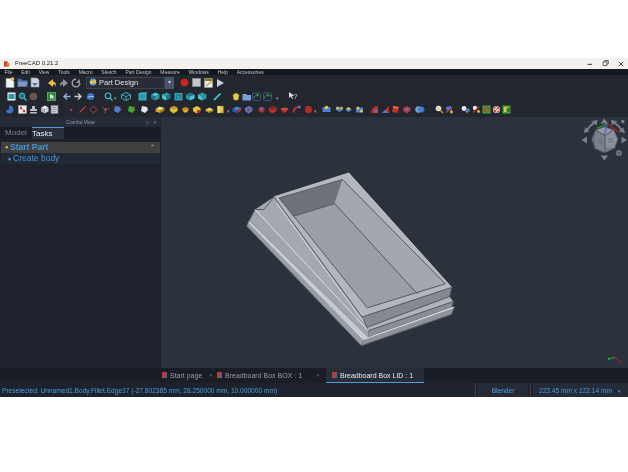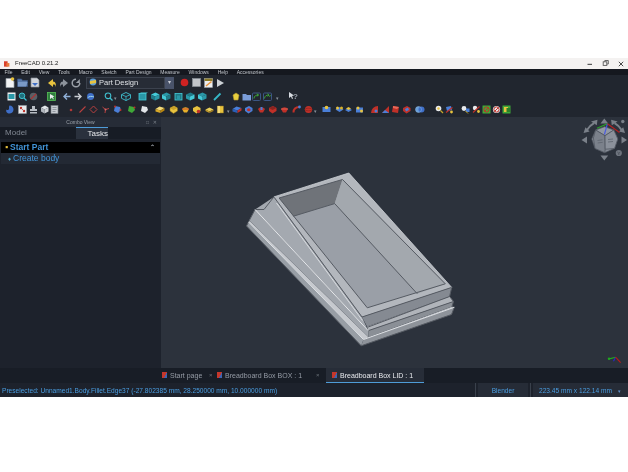--- a/index.html
+++ b/index.html
@@ -22,22 +22,22 @@
   .ic { position:absolute; display:block; }
   
   #main { position:absolute; left:0; top:59px; width:576px; height:251px; background:#1d222c; }
   #panel { position:absolute; left:0; top:0; width:161px; height:251px; background:#1d222c; }
   #phead { position:absolute; left:0; top:0; width:161px; height:10px; background:#262c37;
      color:#9aa0a8; font-size:5px; line-height:10px; text-align:center; }
   #ptabs { position:absolute; left:0; top:10px; width:161px; height:12px; background:#171c25; }
   #ptabs .t1 { position:absolute; left:2px; top:0; width:28px; height:12px; color:#818893;
       font-size:8px; line-height:12px; text-align:center; }
   #ptabs .t2 { position:absolute; left:32px; top:0px; width:32px; height:12px; background:#2a313d;
-      color:#e7e9ec; font-size:8px; line-height:12px; text-align:right; border-top:1.5px solid #4e9cd8;margin-left:44px; }
-  #startpart { position:absolute; left:1px; top:25px; width:159px; height:11px; background:#000000;
+      color:#e7e9ec; font-size:8px; line-height:12px; text-align:left; border-top:1.5px solid #4e9cd8; }
+  #startpart { position:absolute; left:1px; top:25px; width:159px; height:11px; background:#404040;
       color:#4294d8; font-size:8.5px; font-weight:bold; line-height:11px; }
   #createbody { position:absolute; left:1px; top:36px; width:159px; height:11px; background:#232934;
       color:#4294d8; font-size:8.5px; line-height:11px; }
   #viewport { position:absolute; left:161px; top:0; width:467px; height:251px; background:#2c323c; }
   #vsvg { position:absolute; left:0; top:0; }
   
   #tabbar { position:absolute; left:0; top:310px; width:628px; height:15px; background:#181d26;
      font-size:7px; color:#959ba5; }
   #tabbar .tab { position:absolute; top:0; height:15px; line-height:15px; }
   #tabbar .tx { position:absolute; top:0; height:15px; line-height:15px; font-size:6px; color:#6a7078; }

